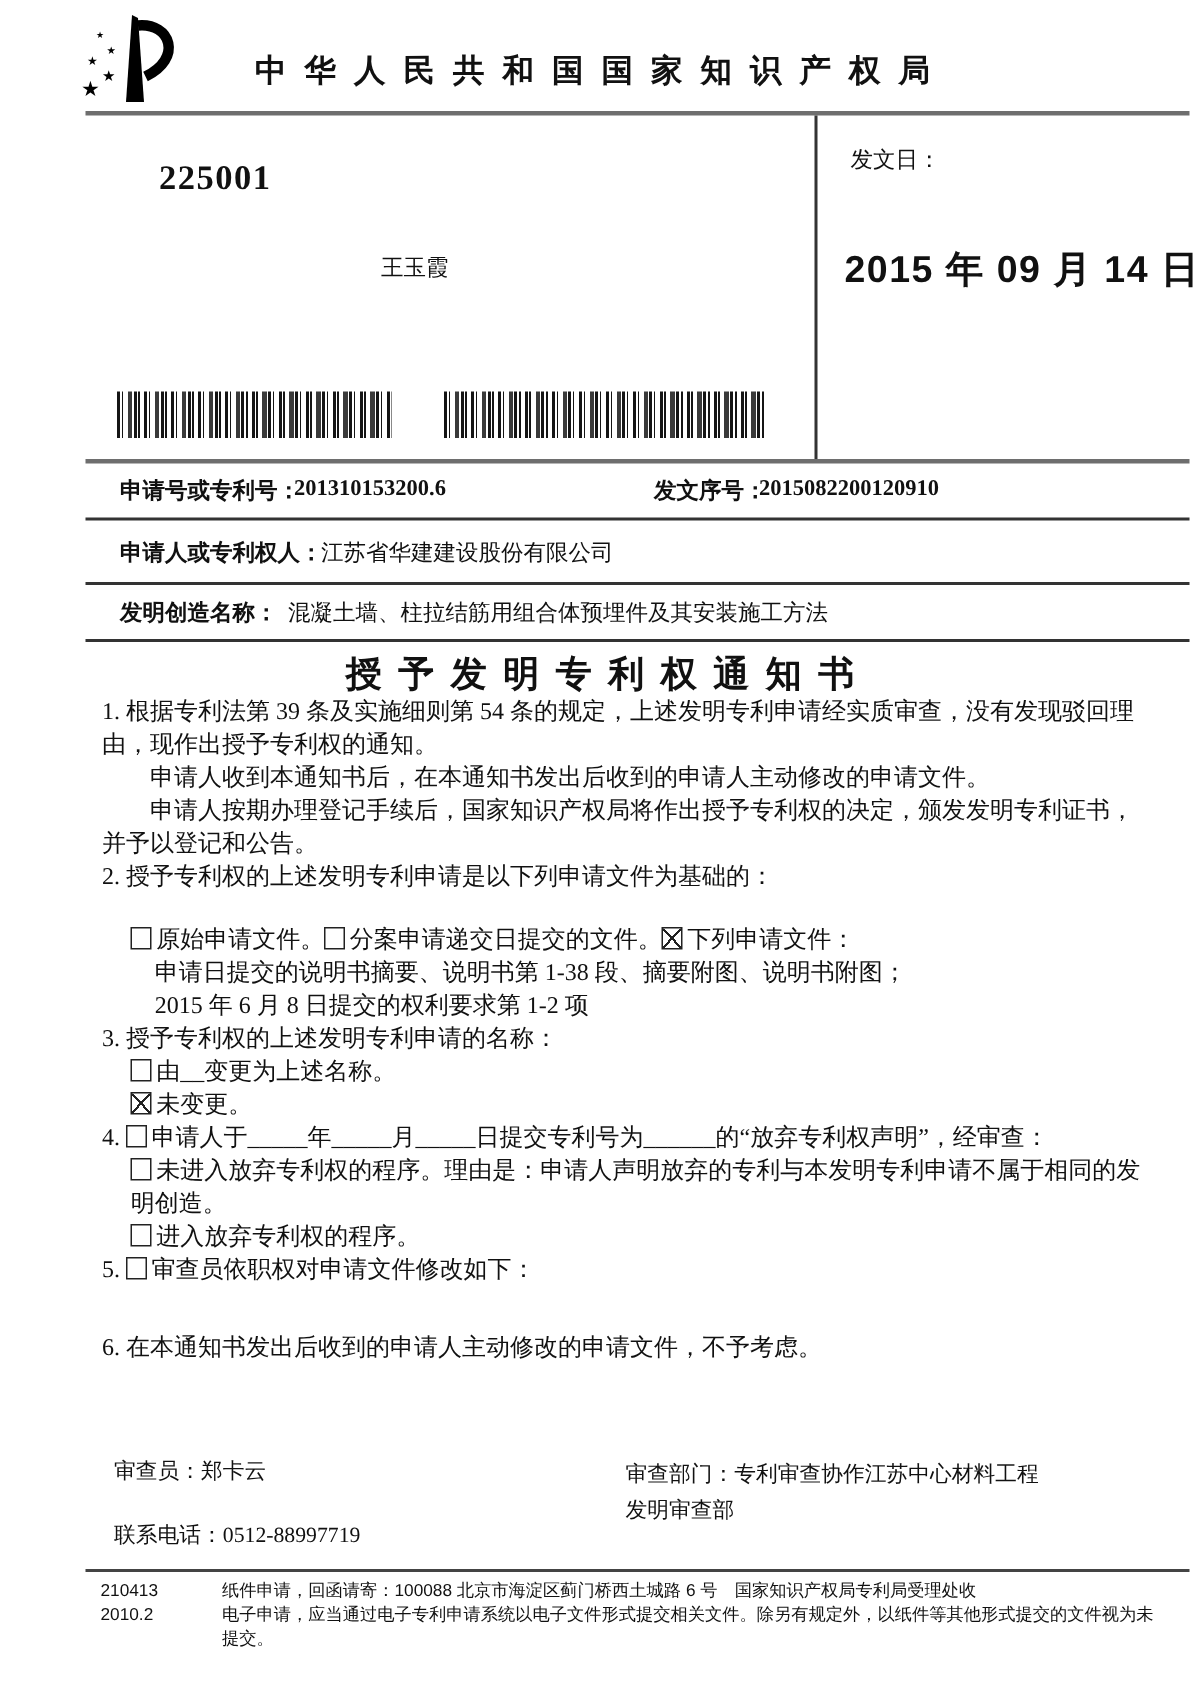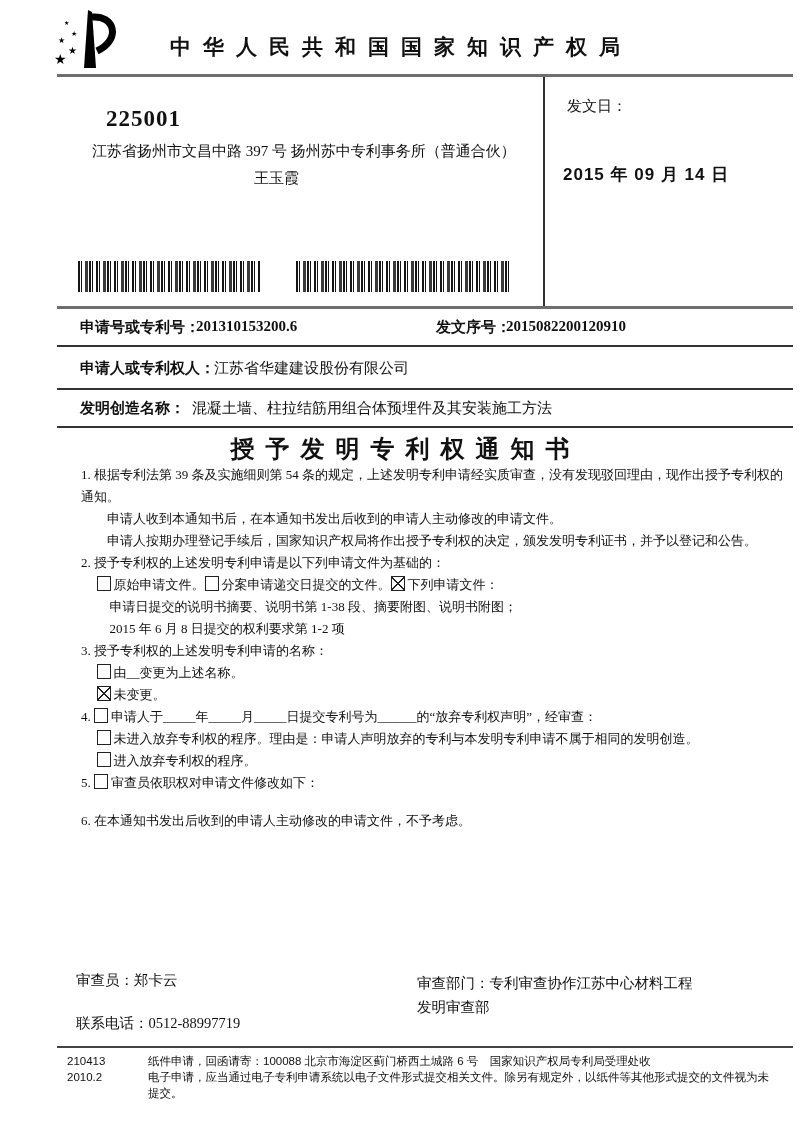--- a/index.html
+++ b/index.html
@@ -18,21 +18,21 @@
   
   #org-name{position:absolute;left:170px;top:33px;font-size:21px;font-weight:bold;
             letter-spacing:12px;white-space:nowrap;}
   #logo{position:absolute;left:54px;top:8px;}
 
   
   #postal{position:absolute;left:106px;top:106px;font-size:23px;font-weight:bold;letter-spacing:1px;}
   #address{position:absolute;left:92px;top:142px;font-size:15px;white-space:nowrap;}
   #recipient-name{position:absolute;left:238px;top:169px;font-size:15px;margin-left:16px;}
   #dispatch-label{position:absolute;left:567px;top:97px;font-size:15px;}
-  #dispatch-date{position:absolute;left:563px;top:163px;font-size:17px;font-weight:600;
+  #dispatch-date{position:absolute;left:563px;top:163px;font-size:25px;font-weight:600;
                  letter-spacing:1px;font-family:"Liberation Sans","DejaVu Sans",sans-serif;}
 
   
   .barcode{position:absolute;top:261px;height:31px;background:
     repeating-linear-gradient(90deg,#151515 0,#151515 2px,#fff 2px,#fff 3px,
       #151515 3px,#151515 4px,#fff 4px,#fff 7px,#3a3a3a 7px,#3a3a3a 10px,
       #fff 10px,#fff 11px,#151515 11px,#151515 13px,#fff 13px,#fff 14px,
       #151515 14px,#151515 15px,#fff 15px,#fff 18px);}
   #barcode-left{left:78px;width:183px;}
   #barcode-right{left:296px;width:216px;}
@@ -41,21 +41,21 @@
   .meta{position:absolute;font-size:15px;white-space:nowrap;}
   .b{font-weight:bold;}
   #m-appno-l{left:80px;top:318px;} #m-appno-v{left:196px;top:318px;}
   #m-serial-l{left:436px;top:318px;} #m-serial-v{left:506px;top:318px;}
   #m-applicant-l{left:80px;top:359px;} #m-applicant-v{left:214px;top:359px;}
   #m-invention-l{left:80px;top:399px;} #m-invention-v{left:192px;top:399px;}
 
   
   #notice-title{position:absolute;left:0;right:0;top:433px;text-align:center;
                 font-size:24px;font-weight:bold;letter-spacing:11px;text-indent:11px;}
-  #notice-body{position:absolute;left:81px;top:464px;width:703px;font-size:13px;line-height:22px;}
+  #notice-body{position:absolute;left:68px;top:464px;width:703px;font-size:16px;line-height:22px;}
   .nline{min-height:22px;}
   .cb{display:inline-block;width:12px;height:13px;border:1.4px solid #222;
       margin:0 3px 0 0;vertical-align:-2px;background:#fff;}
   .cb.checked{background-image:
       linear-gradient(to top right,transparent 46%,#222 46%,#222 54%,transparent 54%),
       linear-gradient(to bottom right,transparent 46%,#222 46%,#222 54%,transparent 54%);}
 
   
   .exm{position:absolute;font-size:14.5px;white-space:nowrap;}
   #examiner-line{left:76px;top:971px;}
@@ -82,21 +82,20 @@
       <text x="10" y="17" font-size="6">★</text>
     </g>
     <polygon points="34,2 38,4 42,60 30,60" fill="#000"></polygon>
     <path d="M38,9 C60,7 68,31 43,43" stroke="#000" stroke-width="7" fill="none"></path>
   </svg>
   <div id="org-name">中华人民共和国国家知识产权局</div>
   <div class="rule" id="hdr-rule"></div>
   <div id="v-divider"></div>
 
   <div id="postal">225001</div>
-  <div id="address">江苏省扬州市文昌中路 397 号  扬州苏中专利事务所（普通合伙）</div>
   <div id="recipient-name">王玉霞</div>
 
   <div id="dispatch-label">发文日：</div>
   <div id="dispatch-date">2015 年 09 月 14 日</div>
 
   <div class="barcode" id="barcode-left"></div>
   <div class="barcode" id="barcode-right"></div>
   <div class="rule" id="mid-rule"></div>
 
   <div class="meta b" id="m-appno-l">申请号或专利号：</div>
@@ -110,31 +109,31 @@
   <div class="meta b" id="m-invention-l">发明创造名称：</div>
   <div class="meta" id="m-invention-v">混凝土墙、柱拉结筋用组合体预埋件及其安装施工方法</div>
   <div class="rule thin-rule" id="rule-c"></div>
 
   <div id="notice-title">授予发明专利权通知书</div>
   <div id="notice-body">
       <div class="nline"><span>1. 根据专利法第 39 条及实施细则第 54 条的规定，上述发明专利申请经实质审查，没有发现驳回理由，现作出授予专利权的通知。</span></div>
       <div class="nline" style="text-indent: 2em;"><span>申请人收到本通知书后，在本通知书发出后收到的申请人主动修改的申请文件。</span></div>
       <div class="nline" style="text-indent: 2em;"><span>申请人按期办理登记手续后，国家知识产权局将作出授予专利权的决定，颁发发明专利证书，并予以登记和公告。</span></div>
       <div class="nline"><span>2. 授予专利权的上述发明专利申请是以下列申请文件为基础的：</span></div>
-      <div class="nline" style="padding-left: 1.2em;"><span class="cb"></span><span>原始申请文件。</span><span class="cb"></span><span>分案申请递交日提交的文件。</span><span class="cb checked"></span><span>下列申请文件：</span></div>
+      <div class="nline" style="padding-left: 1.2em; margin-top: 20px;"><span class="cb"></span><span>原始申请文件。</span><span class="cb"></span><span>分案申请递交日提交的文件。</span><span class="cb checked"></span><span>下列申请文件：</span></div>
       <div class="nline" style="padding-left: 2.2em;"><span>申请日提交的说明书摘要、说明书第 1-38 段、摘要附图、说明书附图；</span></div>
       <div class="nline" style="padding-left: 2.2em;"><span>2015 年 6 月 8 日提交的权利要求第 1-2 项</span></div>
       <div class="nline"><span>3. 授予专利权的上述发明专利申请的名称：</span></div>
       <div class="nline" style="padding-left: 1.2em;"><span class="cb"></span><span>由__变更为上述名称。</span></div>
       <div class="nline" style="padding-left: 1.2em;"><span class="cb checked"></span><span>未变更。</span></div>
       <div class="nline"><span>4. </span><span class="cb"></span><span>申请人于_____年_____月_____日提交专利号为______的“放弃专利权声明”，经审查：</span></div>
       <div class="nline" style="padding-left: 1.2em;"><span class="cb"></span><span>未进入放弃专利权的程序。理由是：申请人声明放弃的专利与本发明专利申请不属于相同的发明创造。</span></div>
       <div class="nline" style="padding-left: 1.2em;"><span class="cb"></span><span>进入放弃专利权的程序。</span></div>
       <div class="nline"><span>5. </span><span class="cb"></span><span>审查员依职权对申请文件修改如下：</span></div>
-      <div class="nline" style="margin-top: 16px;"><span>6. 在本通知书发出后收到的申请人主动修改的申请文件，不予考虑。</span></div>
+      <div class="nline" style="margin-top: 30px;"><span>6. 在本通知书发出后收到的申请人主动修改的申请文件，不予考虑。</span></div>
     </div>
 
   <div class="exm" id="examiner-line">
     <span>审查员：</span><span>郑卡云</span>
   </div>
   <div class="exm" id="dept-line">
     <span>审查部门：</span><span>专利审查协作江苏中心材料工程</span><br>
     <span>发明审查部</span>
   </div>
   <div class="exm" id="phone-line">

